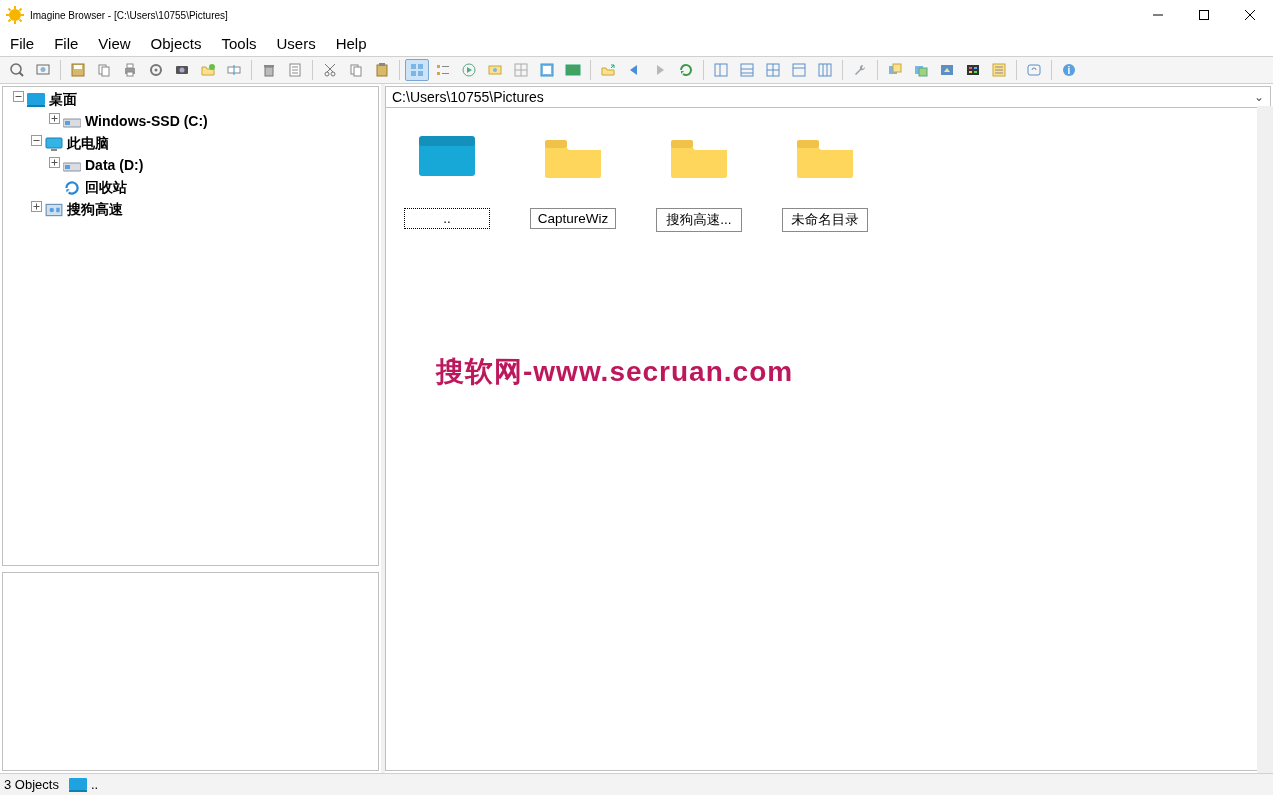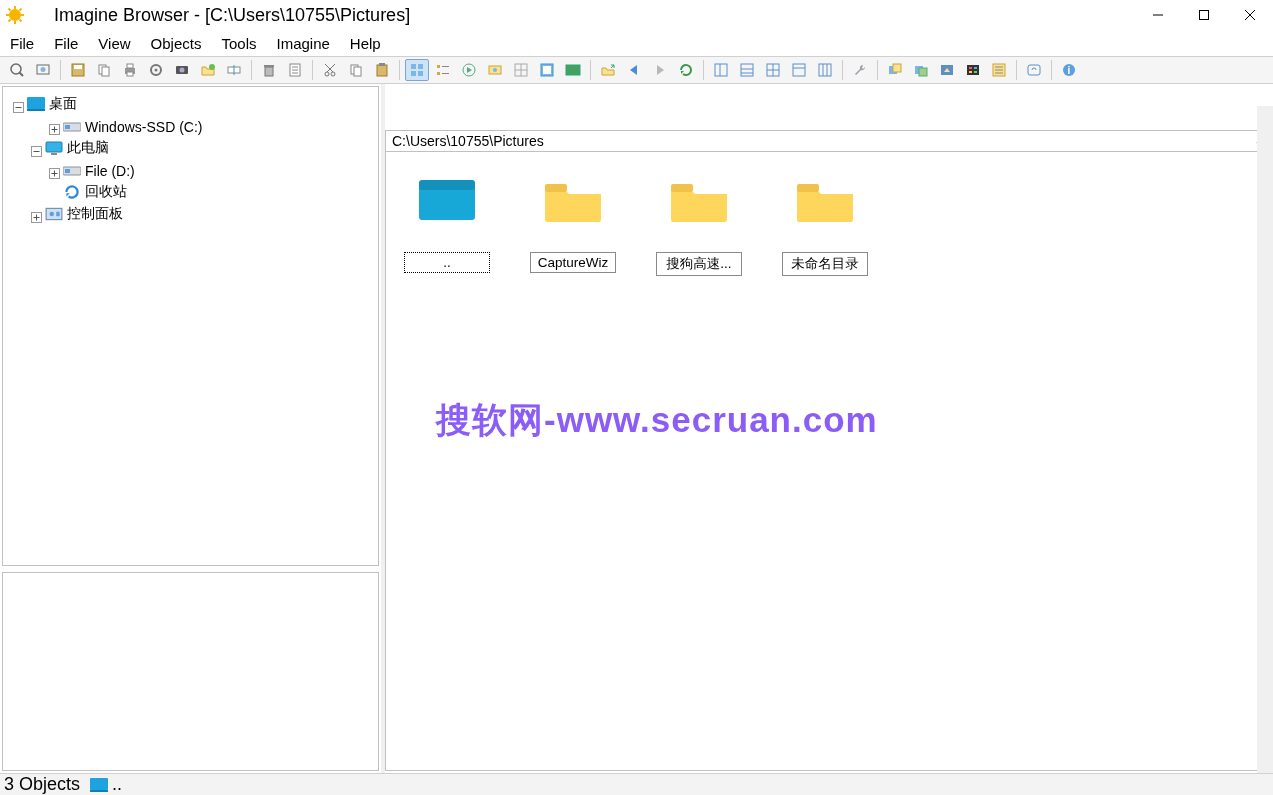--- a/index.html
+++ b/index.html
@@ -9,21 +9,21 @@
     font-size: 13px;
     color: #000;
     background:#fff;
     overflow:hidden;
   }
   .titlebar {
     height:30px; display:flex; align-items:center; padding:0 0 0 6px;
     background:#fff;
   }
   .titlebar .app-icon { width:18px; height:18px; margin-right:6px; }
-  .titlebar .title { font-size:18px;margin-left:24px; }
+  .titlebar .title { font-size:10px; }
   .titlebar .spacer { flex:1; }
   .win-controls { display:flex; }
   .win-btn { width:46px; height:30px; display:flex; align-items:center; justify-content:center; }
   .win-btn svg { width:10px; height:10px; stroke:#000; stroke-width:1; fill:none; }
 
   .menubar { height:26px; display:flex; align-items:center; padding:2px 0; font-size:15px; }
   .menu-item { padding:2px 10px; }
 
   .toolbar {
     height:28px; display:flex; align-items:center;
@@ -47,57 +47,57 @@
     width:385px; display:flex; flex-direction:column;
     border-right:4px solid #f0f0f0;
   }
   .tree-pane {
     flex:0 0 480px; border:1px solid #c0c0c0; margin:2px 2px 0 2px;
     overflow:auto; background:#fff; padding:4px 2px; font-size:14px;
   }
   .splitter-h { height:6px; cursor:row-resize; }
   .lower-left { flex:1; border:1px solid #c0c0c0; margin:0 2px 2px 2px; background:#fff; }
 
-  .tree-row { display:flex; align-items:flex-end; height:22px; white-space:nowrap; }
+  .tree-row { display:flex; align-items:flex-start; height:22px; white-space:nowrap;font-weight:bold; }
   .tw { width:18px; display:inline-flex; align-items:center; justify-content:center; }
   .tw svg { width:11px; height:11px; }
   .ticon { width:18px; height:18px; margin-right:4px; display:inline-flex; align-items:center; justify-content:center;}
   .ind0{padding-left:4px}.ind1{padding-left:22px}.ind2{padding-left:40px}
 
   .right-pane { flex:1; display:flex; flex-direction:column; margin:2px 2px 2px 0; }
   .pathbar {
     height:22px; border:1px solid #c0c0c0; display:flex; align-items:center;
-    padding:0 6px; font-size:14px; background:#fff;margin-top:44px;
+    padding:0 6px; font-size:14px; background:#fff;
   }
   .pathbar .chev { margin-left:auto; font-size:12px; color:#555; }
   .content {
     flex:1; border:1px solid #c0c0c0; border-top:none; background:#fff;
     position:relative; overflow:hidden;
   }
   .items { display:flex; gap:36px; padding:26px 16px 0 16px; }
   .item { width:90px; display:flex; flex-direction:column; align-items:center; }
   .item .iconwrap { width:60px; height:44px; display:flex; align-items:center; justify-content:center; margin-bottom:30px;}
   .item .lbl {
     border:1px solid #8a8a8a; font-size:13.5px; padding:2px 6px; min-width:86px; text-align:center;
     white-space:nowrap; overflow:hidden; text-overflow:ellipsis;
     background:#fff;
   }
   .item .lbl.focus { border:1px dotted #000; }
   .watermark {
-    position:absolute; left:50px; top:245px; font-size:35px; font-weight:700; letter-spacing:1px;
-    color:#8b5cf6; user-select:none; pointer-events:none;
+    position:absolute; left:50px; top:245px; font-size:28px; font-weight:700; letter-spacing:1px;
+    color:#be185d; user-select:none; pointer-events:none;
   }
   .scroll-v {
     position:absolute; right:0; top:22px; bottom:0; width:16px; background:#f0f0f0;
   }
 
   .statusbar {
     position:absolute; bottom:0; left:0; right:0; height:22px;
     display:flex; align-items:center; background:#f3f3f3; border-top:1px solid #d0d0d0;
-    padding:0 4px; font-size:18px;
+    padding:0 4px; font-size:13px;
   }
   .statusbar .sicon { margin:0 4px 0 10px; display:inline-flex; }
 </style>
 </head>
 <body>
 
 <div class="titlebar">
   <span class="app-icon">
     <svg viewBox="0 0 18 18">
         <circle cx="9" cy="9" r="6" fill="#f7b500"></circle>
@@ -134,21 +134,21 @@
       </div>
   </div>
 </div>
 
 <div class="menubar">
   <div class="menu-item">File</div>
   <div class="menu-item">File</div>
   <div class="menu-item">View</div>
   <div class="menu-item">Objects</div>
   <div class="menu-item">Tools</div>
-  <div class="menu-item">Imagine</div>
+  <div class="menu-item">Users</div>
   <div class="menu-item">Help</div>
 </div>
 
 <div class="toolbar">
   <div class="tbtn">
       <svg viewBox="0 0 16 16">
         <circle cx="7" cy="7" r="5" fill="none" stroke="#6a6a6a" stroke-width="1.5"></circle>
         <line x1="10.5" y1="10.5" x2="14" y2="14" stroke="#6a6a6a" stroke-width="2"></line>
       </svg>
     </div>
@@ -460,21 +460,21 @@
               <line x1="2.5" y1="5.5" x2="8.5" y2="5.5" stroke="#555"></line>
               <line x1="5.5" y1="2.5" x2="5.5" y2="8.5" stroke="#555"></line>
             </svg>
           </span>
         <span class="ticon">
             <svg viewBox="0 0 18 12">
               <rect x="0" y="3" width="18" height="8" rx="1" fill="#d9dde2" stroke="#8a929c"></rect>
               <rect x="2" y="5" width="5" height="4" fill="#5aa0e0"></rect>
             </svg>
           </span>
-        <span>File (D:)</span>
+        <span>Data (D:)</span>
       </div>
 
       <div class="tree-row ind2">
         <span class="tw"></span>
         <span class="ticon">
             <svg viewBox="0 0 16 16">
               <path d="M3 8a5 5 0 1 1 2 4" fill="none" stroke="#2a88d8" stroke-width="2"></path>
               <polygon points="3,9 6,9 3,12" fill="#2a88d8"></polygon>
             </svg>
           </span>
@@ -489,21 +489,21 @@
               <line x1="5.5" y1="2.5" x2="5.5" y2="8.5" stroke="#555"></line>
             </svg>
           </span>
         <span class="ticon">
             <svg viewBox="0 0 16 16">
               <rect x="1" y="3" width="14" height="10" fill="#cfe0f0" stroke="#6a8fb0"></rect>
               <circle cx="6" cy="8" r="2" fill="#5aa0e0"></circle>
               <rect x="10" y="6" width="3" height="4" fill="#5aa0e0"></rect>
             </svg>
           </span>
-        <span>控制面板</span>
+        <span>搜狗高速</span>
       </div>
 
     </div>
     <div class="splitter-h"></div>
     <div class="lower-left"></div>
   </div>
 
   <div class="right-pane">
     <div class="pathbar">
       <span>C:\Users\10755\Pictures</span>

